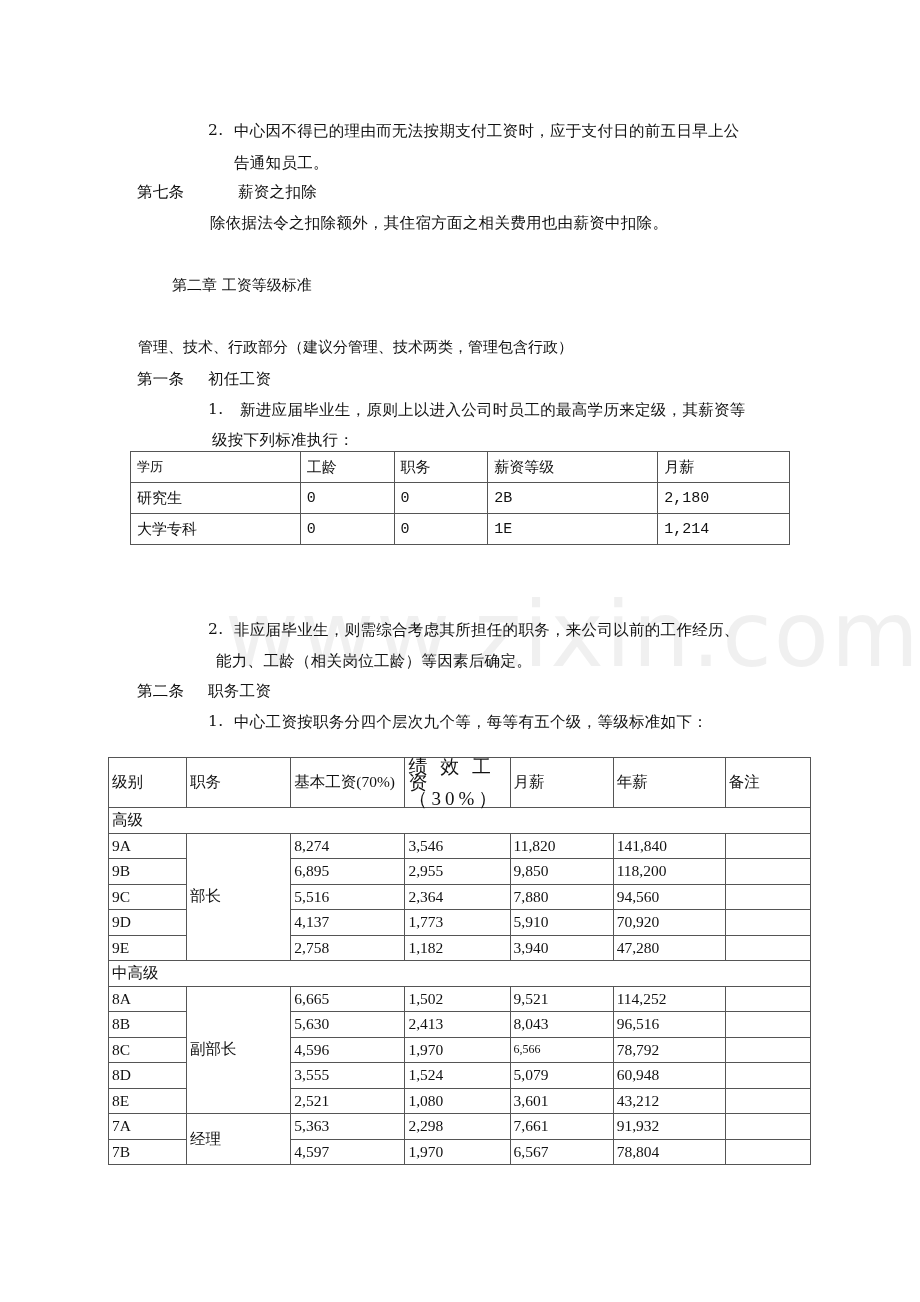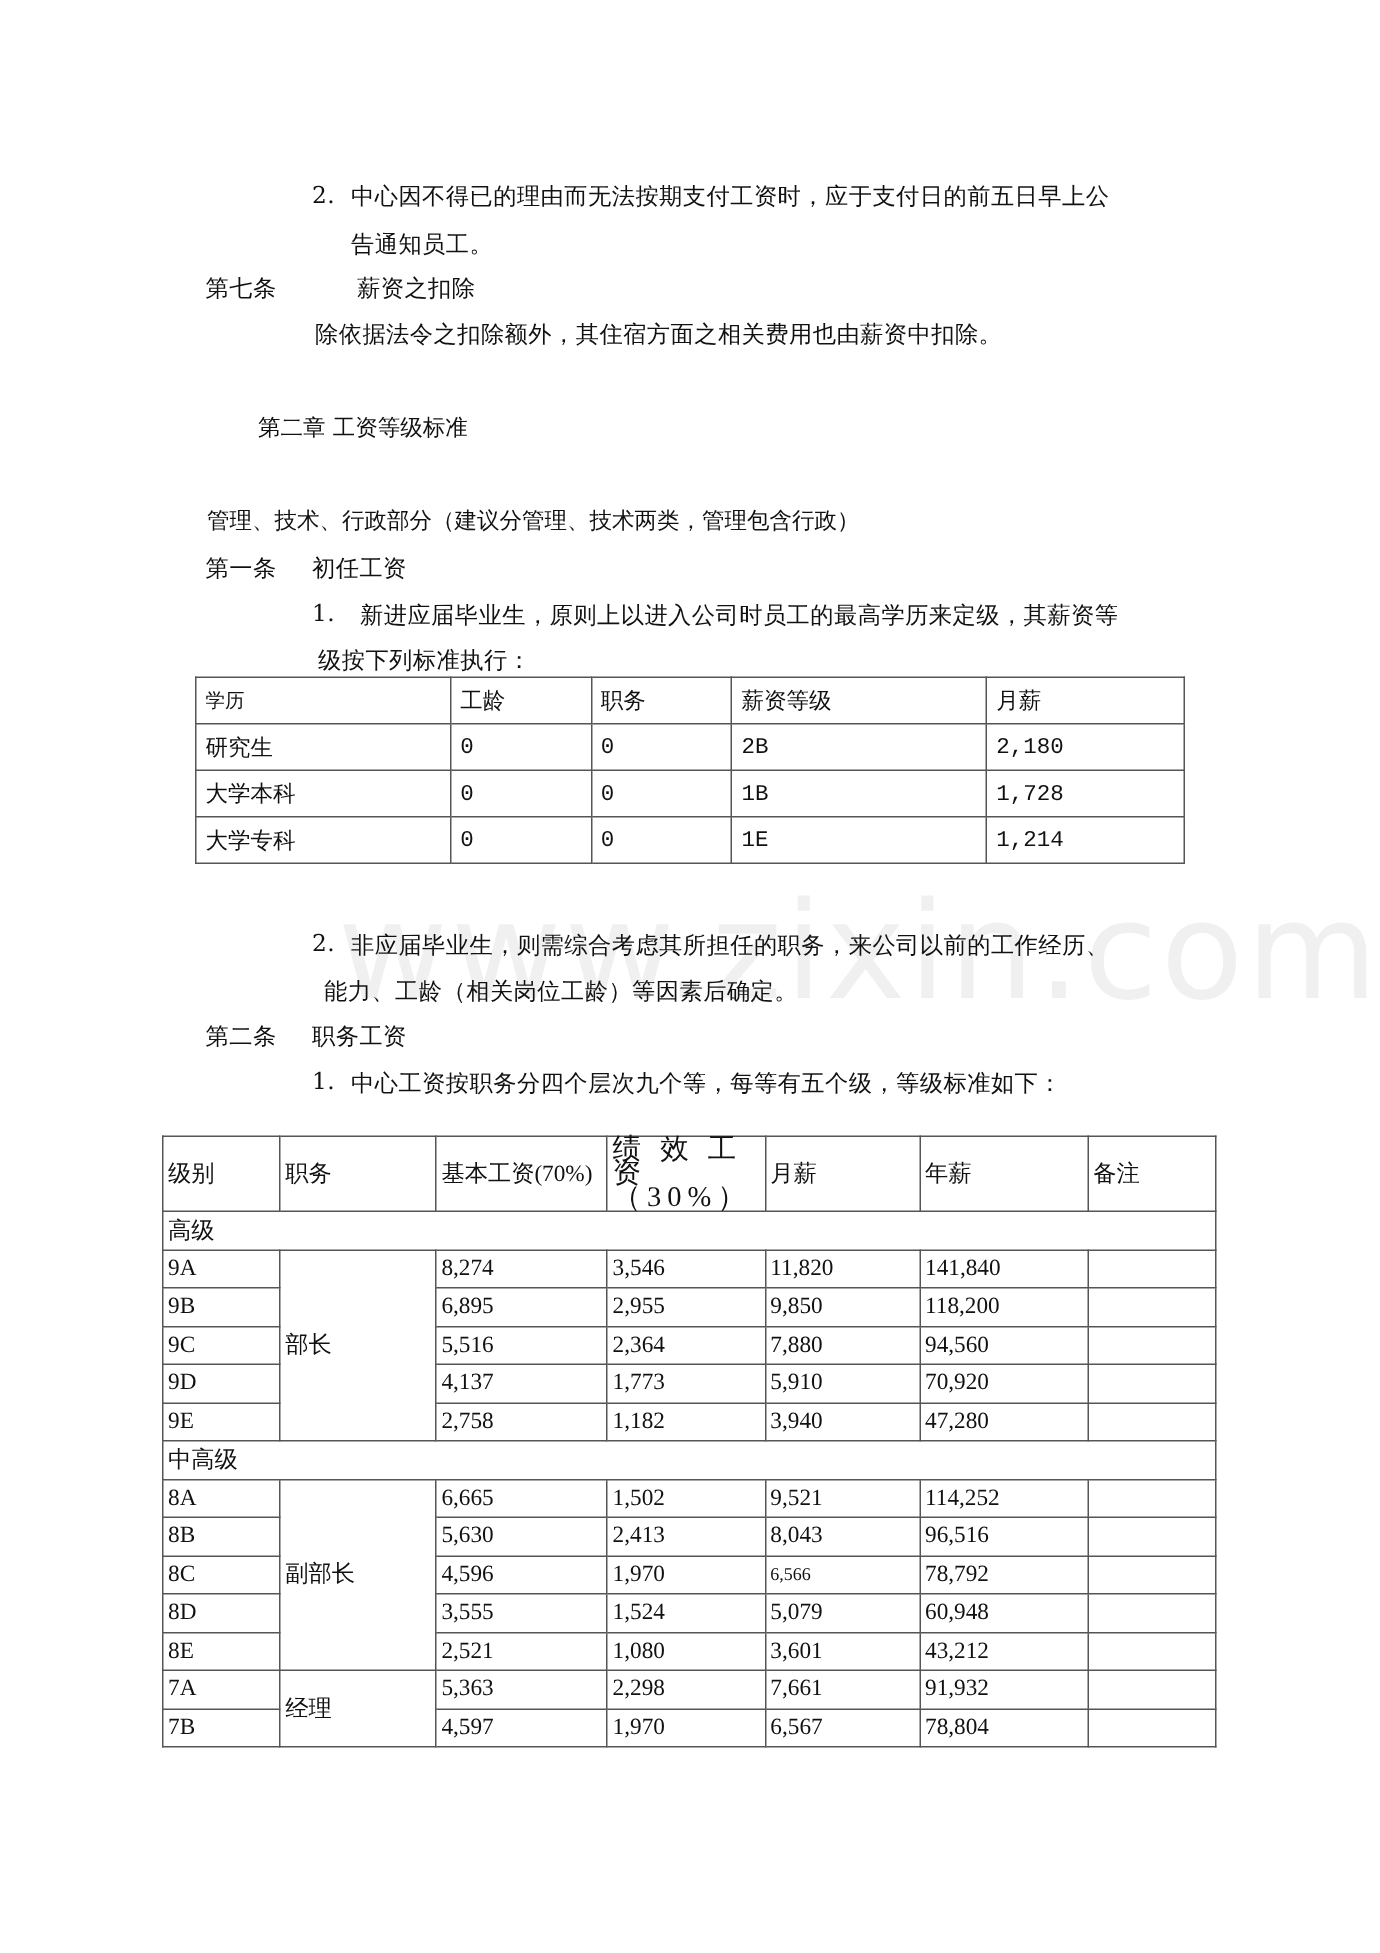--- a/index.html
+++ b/index.html
@@ -62,27 +62,20 @@
     <td>月薪</td>
   </tr>
   <tr>
     <td>研究生</td>
     <td>0</td>
     <td>0</td>
     <td>2B</td>
     <td>2,180</td>
   </tr>
   <tr>
-    <td>大学本科</td>
-    <td>0</td>
-    <td>0</td>
-    <td>1B</td>
-    <td>1,728</td>
-  </tr>
-  <tr>
     <td>大学专科</td>
     <td>0</td>
     <td>0</td>
     <td>1E</td>
     <td>1,214</td>
   </tr>
 </tbody>
   </table>
 
 <div class="abs line" style="left:208px; top:620px;">2.</div>

